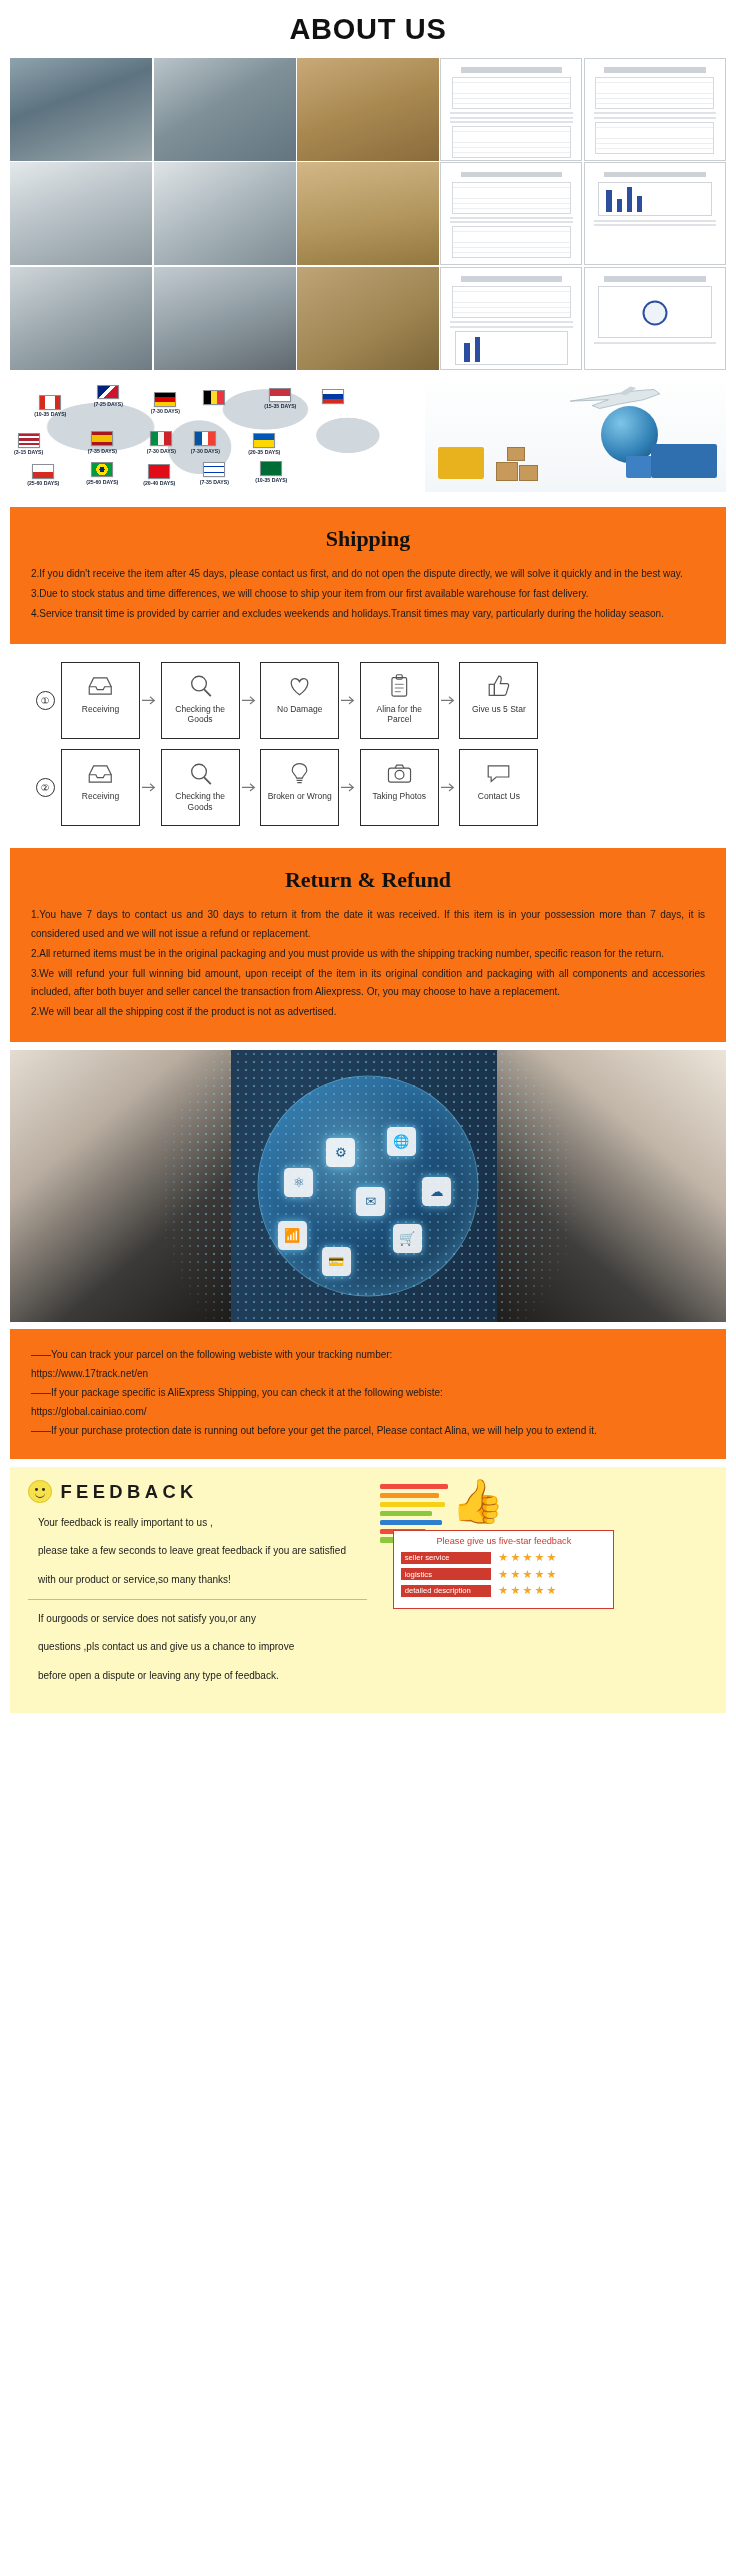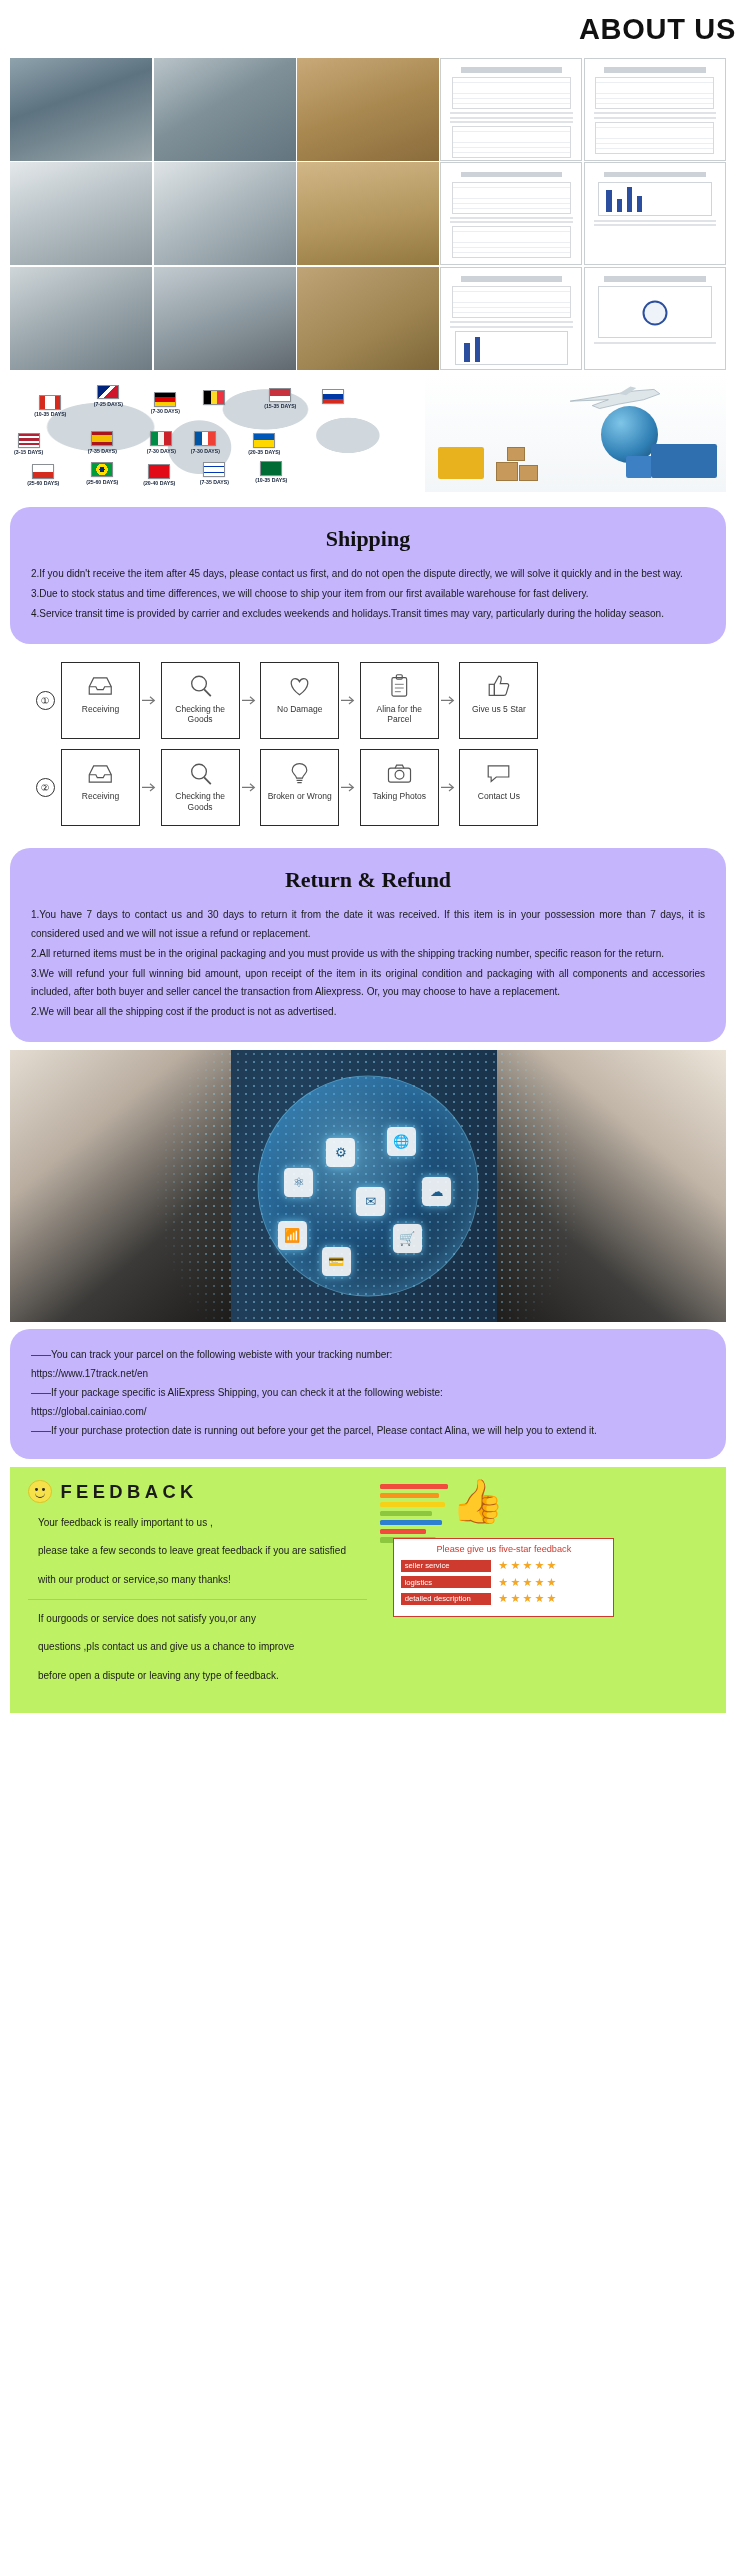--- a/index.html
+++ b/index.html
@@ -14,21 +14,21 @@
     position: relative;
   }
   .page {
     width: 736px;
     margin: 0 auto;
     padding: 0;
   }
 
   
   .about-title {
-    text-align: right;
+    text-align: center;
     font-size: 29px;
     font-weight: bold;
     letter-spacing: 0.7px;
     color: #111;
     padding: 13.2px 0 11.8px 0;
     font-family: "Liberation Sans", sans-serif;
   }
 
   
   .photo-grid {
@@ -184,24 +184,23 @@
     border-radius: 2.2px;
   }
   .parcel {
     position: absolute;
     background: #c79a5b;
     border: 0.7px solid #9d7840;
   }
 
   
   .section {
-    background: #c4b5fd;
+    background: #f97316;
     margin: 7.4px 10.3px;
     padding: 16px 20.6px 19px 20.6px;
-    border-radius: 20px;
   }
   .section h2 {
     text-align: center;
     font-size: 22px;
     font-weight: bold;
     margin: 2.9px 0 13.2px 0;
     color: #111;
     font-family: "Liberation Serif", serif;
   }
   .section p {
@@ -324,21 +323,21 @@
     background-size: 8px 8px;
     -webkit-mask-image: radial-gradient(circle at 50% 50%, #000 0%, #000 44%, transparent 56%);
             mask-image: radial-gradient(circle at 50% 50%, #000 0%, #000 44%, transparent 56%);
   }
 
   
   .track p { font-size: 10px; line-height: 1.9; margin: 0; }
 
   
   .feedback {
-    background: #bef264;
+    background: #fef9c3;
     margin: 7.4px 10.3px 14.7px 10.3px;
     padding: 13.2px 17.7px 17.7px 17.7px;
     display: flex;
     gap: 13.2px;
   }
   .fb-left { width: 339px; }
   .fb-head {
     display: flex;
     align-items: center;
     gap: 8.8px;
@@ -397,21 +396,21 @@
     line-height: 1;
   }
   .color-bars {
     position: absolute;
     left: 0; top: 4.4px;
     width: 68px;
   }
   .cbar { height: 5.2px; margin-bottom: 3.7px; border-radius: 1.5px; }
   .rating-card {
     position: absolute;
-    left: 13.2px; top: 58px;
+    left: 13.2px; top: 50px;
     width: 221px;
     background: #fff;
     border: 0.7px solid #cf3a2e;
     padding: 5.2px 6.6px 6.6px 6.6px;
   }
   .rating-card .rc-title {
     text-align: center;
     font-size: 9.2px;
     color: #cf3a2e;
     margin-bottom: 5.2px;

